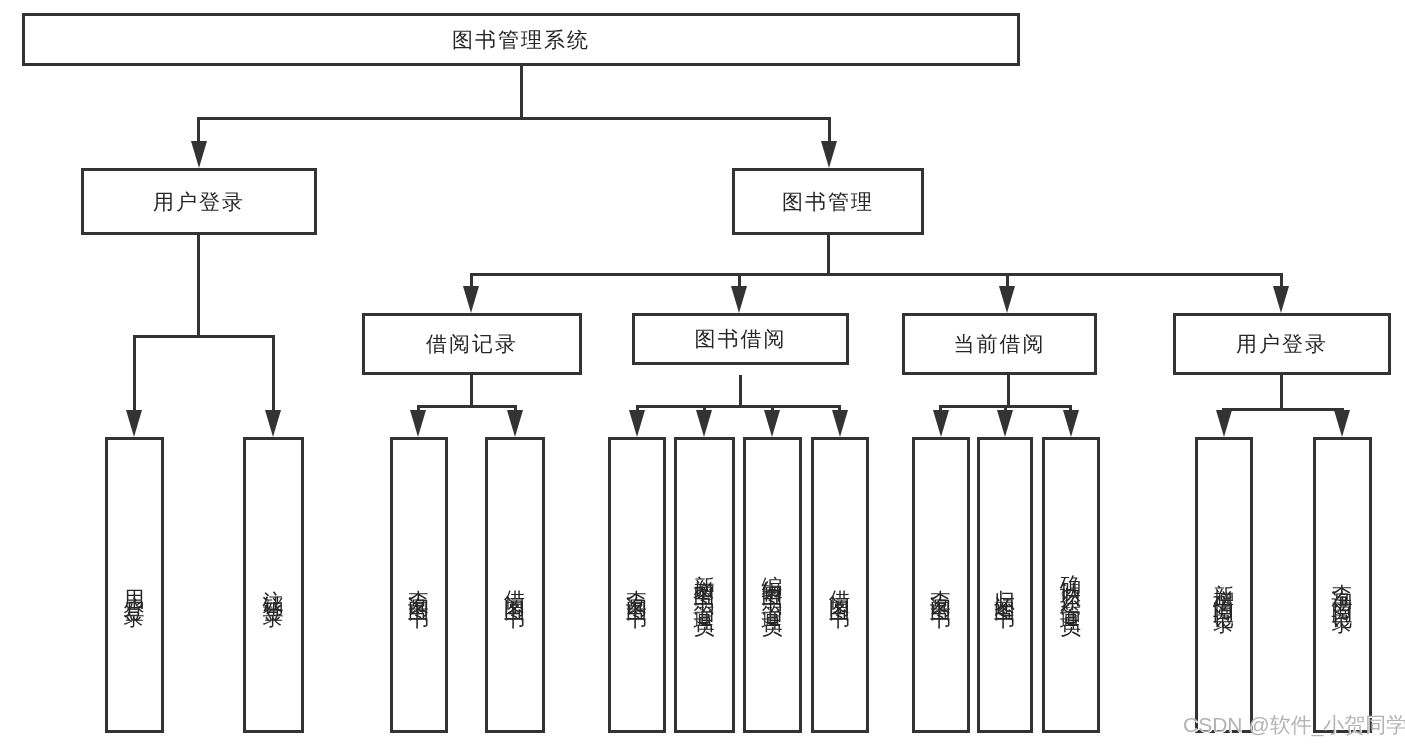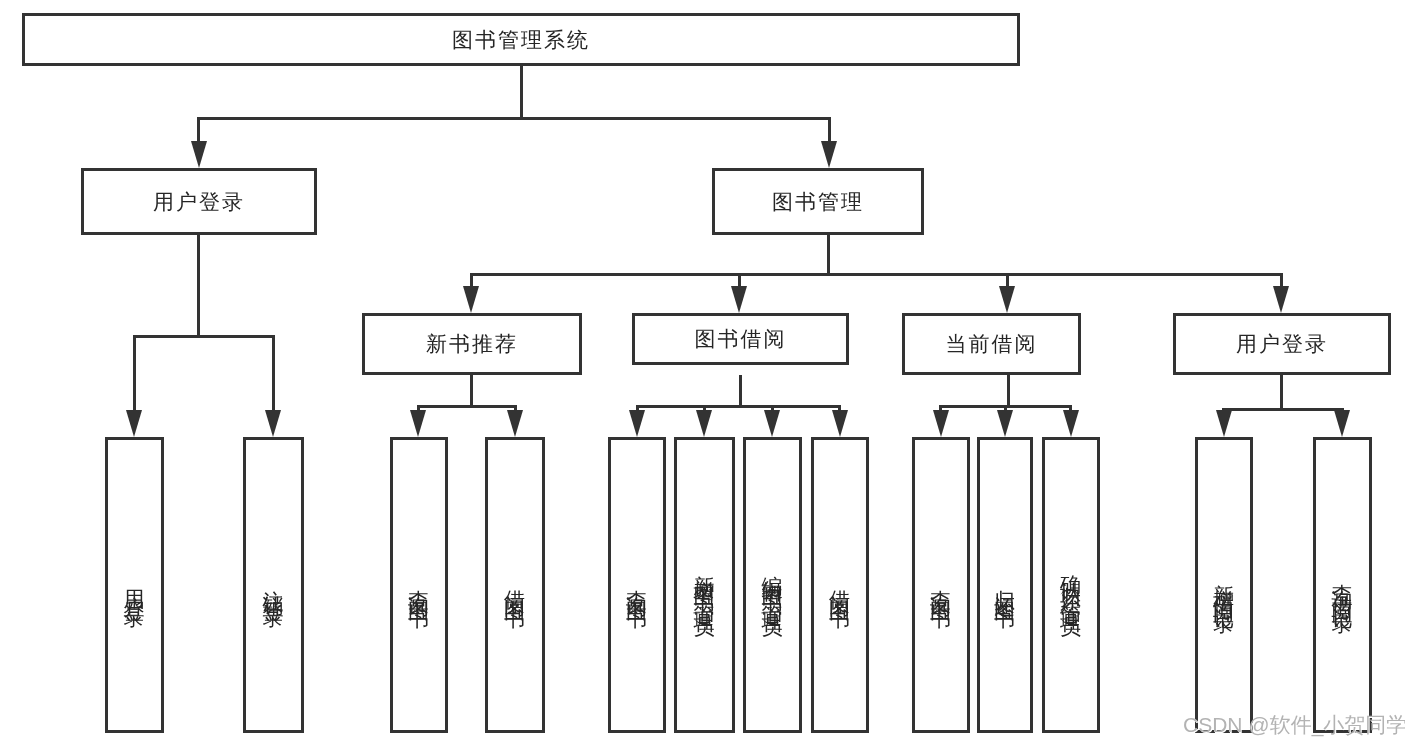--- a/index.html
+++ b/index.html
@@ -63,21 +63,21 @@
   <div class="ln" style="left:520px;top:66px;width:3px;height:53px"></div>
   <div class="ln" style="left:197px;top:117px;width:634px;height:3px"></div>
   <div class="ln" style="left:197px;top:117px;width:3px;height:27px"></div>
   <div class="ln" style="left:828px;top:117px;width:3px;height:27px"></div>
   <div class="arr" style="left:191px;top:141px"></div>
   <div class="arr" style="left:821px;top:141px"></div>
 
   <div class="box" style="left:81px;top:168px;width:236px;height:67px">
     <span class="lbl">用户登录</span>
   </div>
-  <div class="box" style="left:712px;top:168px;width:212px;height:67px">
+  <div class="box" style="left:732px;top:168px;width:192px;height:67px">
     <span class="lbl">图书管理</span>
   </div>
 
   <div class="ln" style="left:197px;top:235px;width:3px;height:100px"></div>
   <div class="ln" style="left:133px;top:335px;width:142px;height:3px"></div>
   <div class="ln" style="left:133px;top:335px;width:3px;height:78px"></div>
   <div class="ln" style="left:272px;top:335px;width:3px;height:78px"></div>
   <div class="arr" style="left:126px;top:410px"></div>
   <div class="arr" style="left:265px;top:410px"></div>
 
@@ -86,26 +86,26 @@
   <div class="ln" style="left:470px;top:273px;width:3px;height:16px"></div>
   <div class="ln" style="left:738px;top:273px;width:3px;height:16px"></div>
   <div class="ln" style="left:1006px;top:273px;width:3px;height:16px"></div>
   <div class="ln" style="left:1280px;top:273px;width:3px;height:16px"></div>
   <div class="arr" style="left:463px;top:286px"></div>
   <div class="arr" style="left:731px;top:286px"></div>
   <div class="arr" style="left:999px;top:286px"></div>
   <div class="arr" style="left:1273px;top:286px"></div>
 
   <div class="box" style="left:362px;top:313px;width:220px;height:62px">
-    <span class="lbl">新书推荐</span>
+    <span class="lbl">借阅记录</span>
   </div>
   <div class="box" style="left:632px;top:313px;width:217px;height:52px">
     <span class="lbl">图书借阅</span>
   </div>
-  <div class="box" style="left:902px;top:313px;width:179px;height:62px">
+  <div class="box" style="left:902px;top:313px;width:195px;height:62px">
     <span class="lbl">当前借阅</span>
   </div>
   <div class="box" style="left:1173px;top:313px;width:218px;height:62px">
     <span class="lbl">用户登录</span>
   </div>
 
   <div class="ln" style="left:470px;top:375px;width:3px;height:30px"></div>
   <div class="ln" style="left:417px;top:405px;width:100px;height:3px"></div>
   <div class="ln" style="left:417px;top:405px;width:3px;height:8px"></div>
   <div class="ln" style="left:514px;top:405px;width:3px;height:8px"></div>

